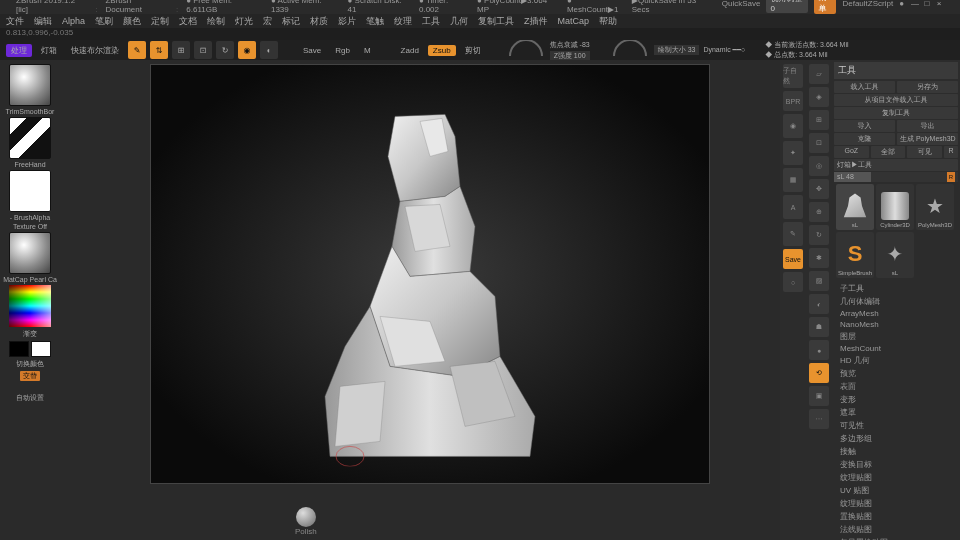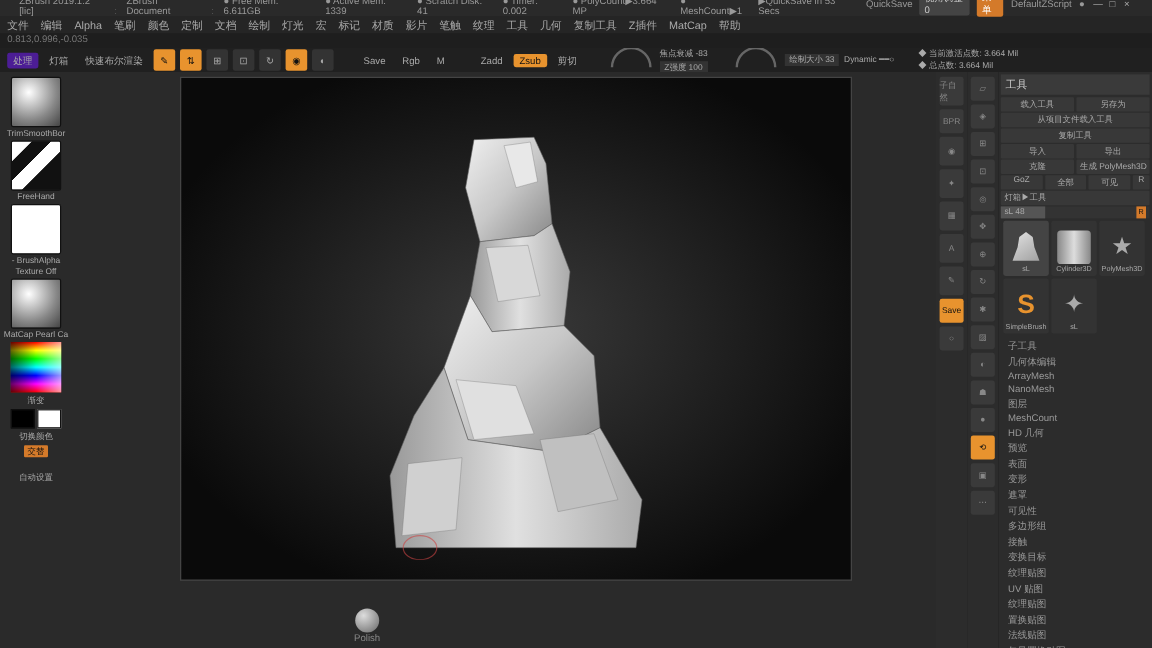--- a/index.html
+++ b/index.html
@@ -10,21 +10,21 @@
 .tag-orange { background: #d47a2a; color: #fff; padding: 0 4px; border-radius: 2px; }
 .tag-gray { background: #444; color: #ccc; padding: 0 4px; border-radius: 2px; }
 .wincontrols { display: flex; gap: 2px; }
 .wincontrols span { width: 10px; text-align: center; cursor: pointer; color: #aaa; }
 .menubar { height: 14px; background: #252525; display: flex; align-items: center; padding: 0 6px; gap: 10px; font-size: 9px; color: #aaa; }
 .menubar span { cursor: pointer; }
 .coords { height: 12px; padding: 0 6px; font-size: 8px; color: #777; background: #1e1e1e; }
 .toolbar { height: 20px; background: #202020; display: flex; align-items: center; padding: 0 6px; gap: 4px; font-size: 8px; color: #aaa; }
 .toolbar .btn { padding: 1px 5px; border-radius: 2px; cursor: pointer; }
 .toolbar .btn.active { background: #e8932e; color: #111; }
-.toolbar .btn.sel { background: #4c1d95; }
+.toolbar .btn.sel { background: #6d28d9; }
 .toolbar .icon-btn { width: 18px; height: 18px; background: #333; border-radius: 2px; display: flex; align-items: center; justify-content: center; cursor: pointer; }
 .toolbar .icon-btn.on { background: #e8932e; color: #111; }
 .toolbar .gap { width: 12px; }
 .workspace { display: flex; height: calc(540px - 60px); }
 .leftpanel { width: 60px; background: #2a2a2a; padding: 4px 2px; display: flex; flex-direction: column; align-items: center; gap: 2px; font-size: 7px; text-align: center; }
 .thumb { width: 42px; height: 42px; background: radial-gradient(circle at 35% 30%, #fff, #888 60%, #444); border: 1px solid #111; border-radius: 2px; }
 .thumb.stroke { background: linear-gradient(135deg, #fff 20%, #111 21%, #111 40%, #fff 41%, #fff 60%, #111 61%); }
 .thumb.square { background: #fff; }
 .colorpicker { width: 42px; height: 42px; background: linear-gradient(to bottom, red, yellow, lime, cyan, blue, magenta, red); position: relative; }
 .colorpicker::after { content: ''; position: absolute; inset: 0; background: linear-gradient(to right, #000, transparent, #fff); opacity: 0.6; }

